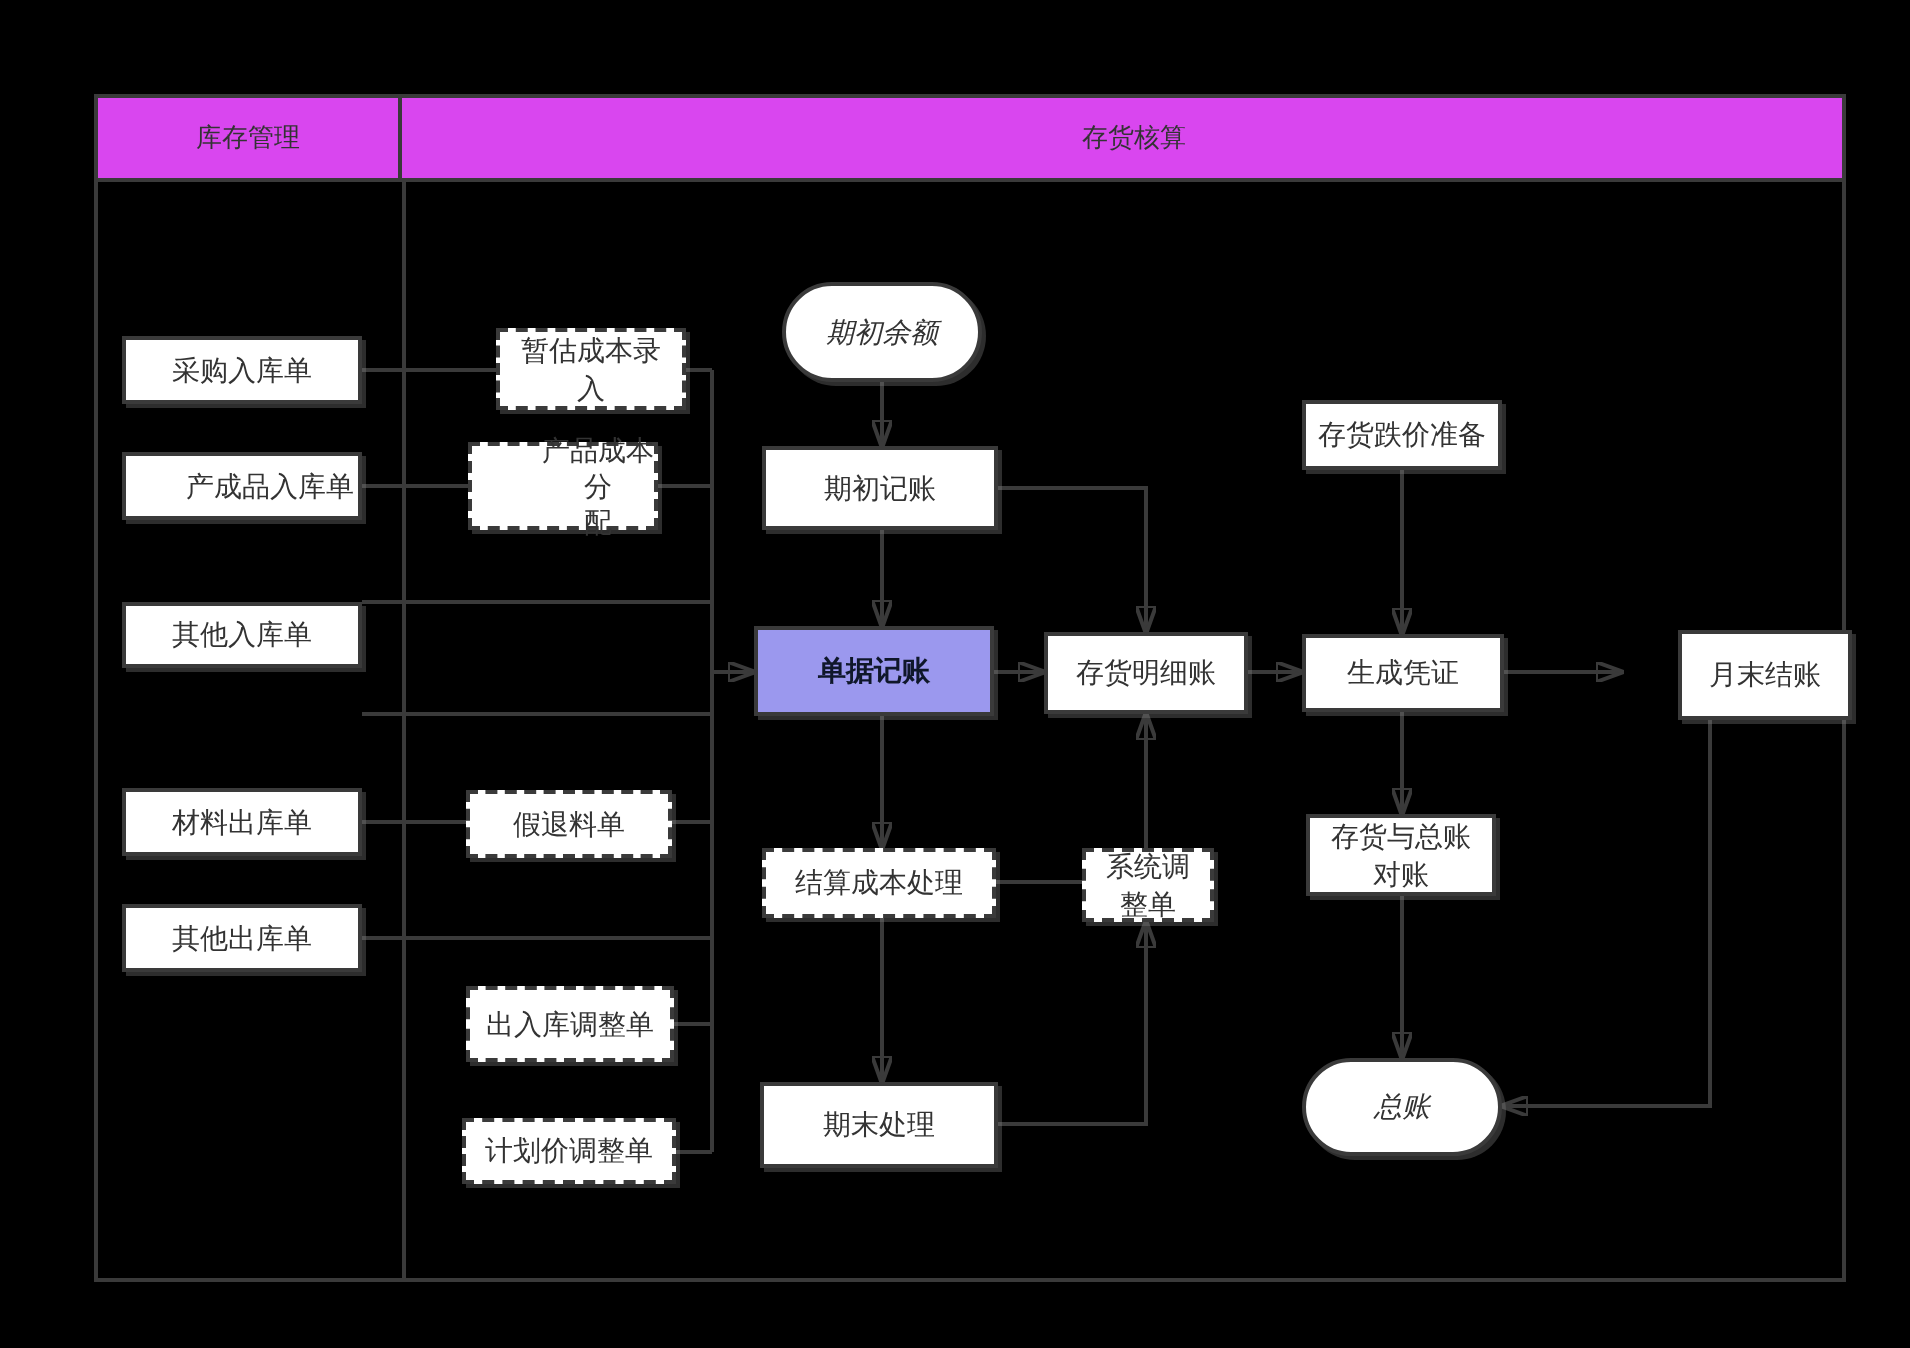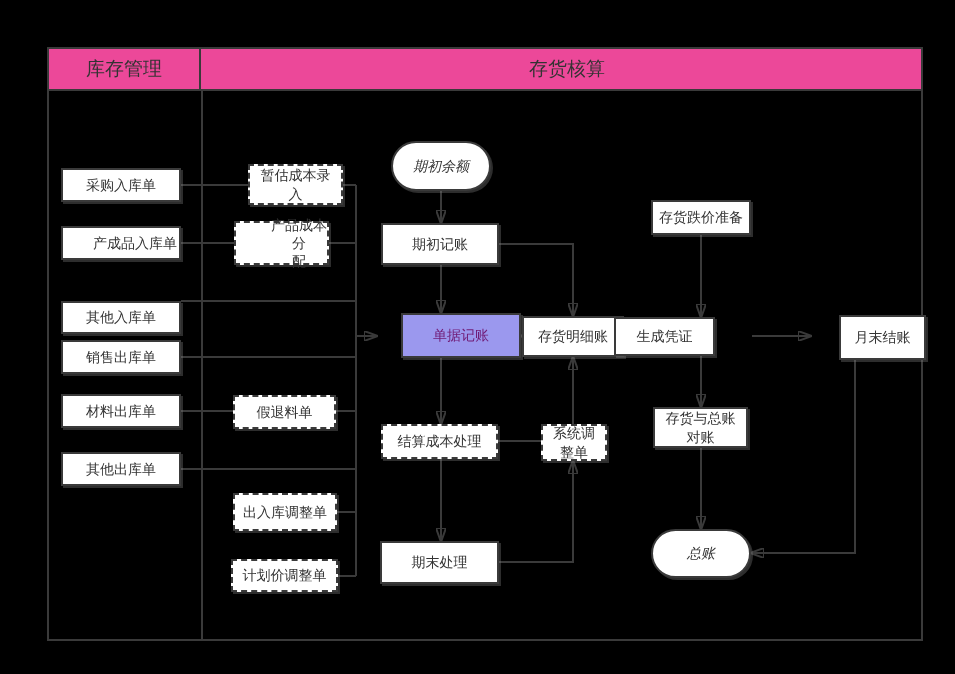--- a/index.html
+++ b/index.html
@@ -2,59 +2,59 @@
 <html><head>
 <meta charset="utf-8">
 <style>
   html,body{margin:0;padding:0;background:#000;}
   .stage{position:relative;width:955px;height:674px;background:#000;overflow:hidden;
          font-family:"Liberation Sans","DejaVu Sans",sans-serif;color:#333;}
   
   .lane-frame{position:absolute;left:47px;top:47px;width:876px;height:594px;
               border:2px solid #3a3a3a;box-sizing:border-box;z-index:0;}
   .lane-header{position:absolute;left:0;top:0;right:0;height:40px;display:flex;}
-  .lane-header-cell{background:#ec4899;display:flex;align-items:center;justify-content:center;
-                    font-size:19px;color:#333;box-sizing:border-box;}
+  .lane-header-cell{background:#d946ef;display:flex;align-items:center;justify-content:center;
+                    font-size:13px;color:#333;box-sizing:border-box;}
   .lane-header-cell.left{width:152px;border-right:2px solid #3a3a3a;}
   .lane-header-cell.right{flex:1;padding-left:12px;}
   .lane-header-underline{position:absolute;left:0;top:40px;right:0;height:2px;background:#3a3a3a;}
   .lane-divider{position:absolute;left:152px;top:40px;bottom:0;width:2px;background:#3a3a3a;}
   
   .edges{position:absolute;left:0;top:0;width:955px;height:674px;z-index:1;}
   .edges path{fill:none;stroke:#3a3a3a;stroke-width:2;}
   
   .node{position:absolute;z-index:2;box-sizing:border-box;background:#fff;
         border:2px solid #3a3a3a;display:flex;align-items:center;justify-content:center;
         text-align:center;font-size:14px;color:#333;line-height:1.3;
         white-space:nowrap;box-shadow:2px 2px 0 rgba(130,130,130,0.35);}
   .node.dashed{border-style:dashed;}
   .node.wrap{white-space:pre-line;}
   .node.stadium{border-radius:25px;font-style:italic;}
-  .node.highlight{background:#9b98ee;font-weight:normal;color:#701a75;margin-left:24px;}
+  .node.highlight{background:#9b98ee;font-weight:bold;color:#0f172a;}
   
   .n-purchase-in{left:61px;top:168px;width:120px;height:34px;text-align:center;}
   .n-finished-in{left:61px;top:226px;width:120px;height:34px;padding-left:28px;}
   .n-other-in{left:61px;top:301px;width:120px;height:33px;}
   .n-sales-out{left:61px;top:340px;width:120px;height:34px;}
   .n-material-out{left:61px;top:394px;width:120px;height:34px;}
   .n-other-out{left:61px;top:452px;width:120px;height:34px;}
   .n-est-cost{left:248px;top:164px;width:95px;height:41px;}
   .n-cost-alloc{left:234px;top:221px;width:95px;height:44px;padding-left:35px;}
   .n-fake-return{left:233px;top:395px;width:103px;height:34px;}
   .n-inout-adj{left:233px;top:493px;width:104px;height:38px;}
   .n-plan-adj{left:231px;top:559px;width:107px;height:33px;}
   .n-begin-balance{left:391px;top:141px;width:100px;height:50px;}
   .n-begin-book{left:381px;top:223px;width:118px;height:42px;}
   .n-doc-book{left:377px;top:313px;width:120px;height:45px;}
   .n-settle-cost{left:381px;top:424px;width:117px;height:35px;}
   .n-end-process{left:380px;top:541px;width:119px;height:43px;}
   .n-sys-adj{left:541px;top:424px;width:66px;height:37px;text-align:center;}
   .n-detail-ledger{left:522px;top:316px;width:102px;height:41px;}
   .n-depreciation{left:651px;top:200px;width:100px;height:35px;}
-  .n-gen-voucher{left:614px;top:317px;width:101px;height:39px;}
+  .n-gen-voucher{left:651px;top:317px;width:101px;height:39px;}
   .n-month-close{left:811px;top:315px;width:87px;height:45px;margin-left:28px;}
   .n-reconcile{left:653px;top:407px;width:95px;height:41px;}
   .n-general-ledger{left:651px;top:529px;width:100px;height:49px;}
 </style>
 </head>
 <body>
 
 <div class="stage">
 
   <div class="lane-frame">
@@ -95,21 +95,20 @@
     <path marker-end="url(#arrow)" d="M701 235 V317"></path>
     <path marker-end="url(#arrow)" d="M752 336 H811"></path>
     <path marker-end="url(#arrow)" d="M701 356 V407"></path>
     <path marker-end="url(#arrow)" d="M701 448 V529"></path>
     <path marker-end="url(#arrow)" d="M855 360 V553 H751"></path>
   </svg>
 
   <div class="node n-purchase-in">采购入库单</div>
   <div class="node n-finished-in">产成品入库单</div>
   <div class="node n-other-in">其他入库单</div>
-  <div class="node n-sales-out">销售出库单</div>
   <div class="node n-material-out">材料出库单</div>
   <div class="node n-other-out">其他出库单</div>
 
   <div class="node dashed wrap n-est-cost">暂估成本录
 入</div>
   <div class="node dashed wrap n-cost-alloc">产品成本分
 配</div>
   <div class="node dashed n-fake-return">假退料单</div>
   <div class="node dashed n-inout-adj">出入库调整单</div>
   <div class="node dashed n-plan-adj">计划价调整单</div>

